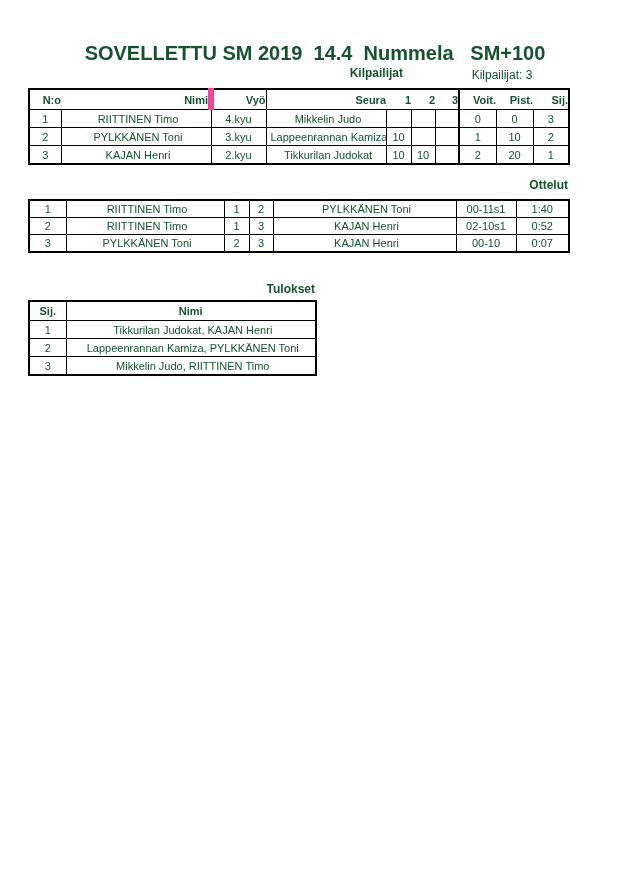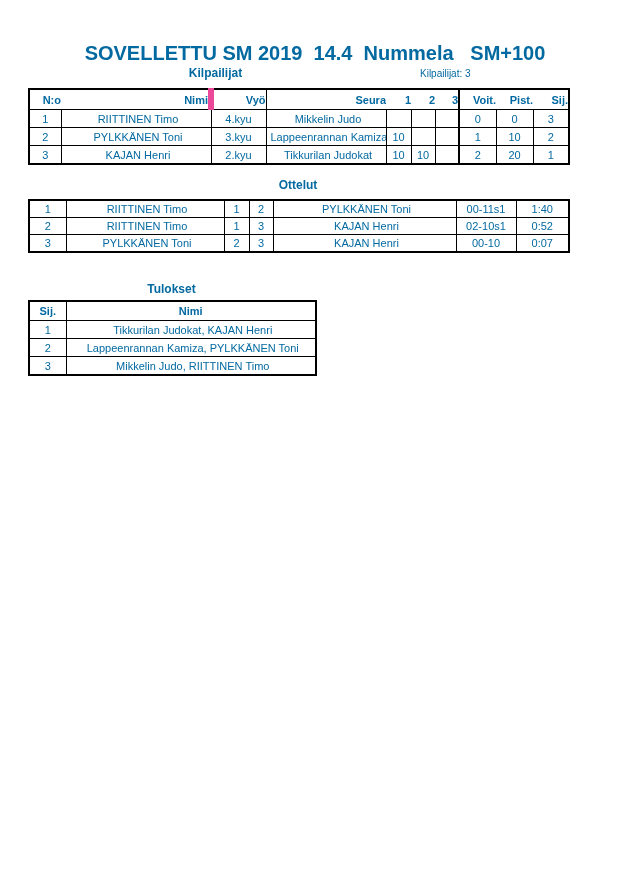--- a/index.html
+++ b/index.html
@@ -2,45 +2,45 @@
 <html><head>
 <meta charset="utf-8">
 <style>
   html, body { margin: 0; padding: 0; background: #fff; }
   .page {
     position: relative;
     width: 630px;
     height: 891px;
     background: #ffffff;
     font-family: "Liberation Sans", sans-serif;
-    color: #0369a1;
+    color: #14532d;
     overflow: hidden;
   }
   .title {
     position: absolute;
     top: 42px; left: 0; width: 630px;
     text-align: center;
     font-size: 20px;
     font-weight: bold;
     white-space: pre;
   }
   .section-heading {
     position: absolute;
     font-size: 12px;
     font-weight: bold;
-    text-align: center;
+    text-align: right;
   }
   #heading-kilpailijat { top: 66px; left: 28px; width: 375px; }
   #heading-ottelut     { top: 178px; left: 28px; width: 540px; }
   #heading-tulokset    { top: 282px; left: 28px; width: 287px; }
   #competitors-count {
     position: absolute;
-    top: 68px; left: 420px; width: 200px;
-    text-align: left;
-    font-size: 10px;
+    top: 68px; left: 402px; width: 200px;
+    text-align: center;
+    font-size: 12px;
   }
   table {
     position: absolute;
     border-collapse: collapse;
     table-layout: fixed;
     background: #fff;
   }
   th, td {
     padding: 0;
     font-size: 11px;

